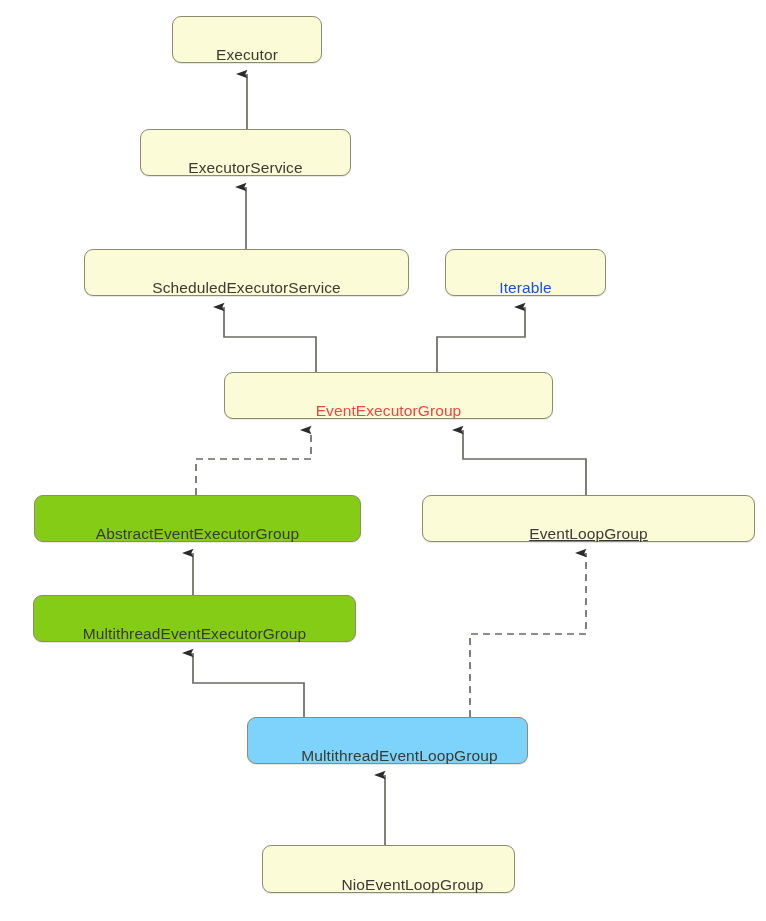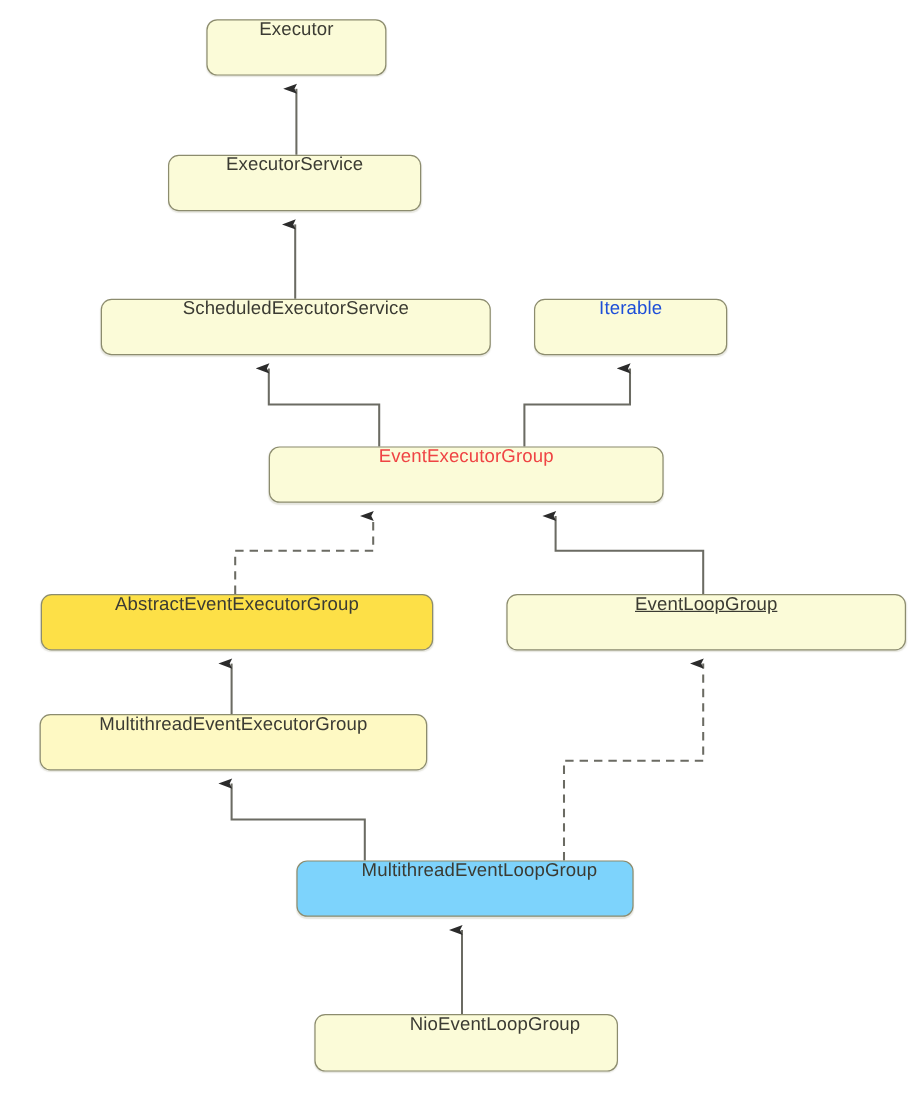--- a/index.html
+++ b/index.html
@@ -33,21 +33,21 @@
     width: 766px;
     height: 921px;
   }
   .node {
     position: absolute;
     box-sizing: border-box;
     background: #fbfbd8;
     border: 1.6px solid #8c8c6e;
     border-radius: 9px;
     display: flex;
-    align-items: flex-start;
+    align-items: flex-end;
     justify-content: center;
     box-shadow: 0 1px 1px rgba(140,140,110,0.22);
   }
   .node-label {
     font-size: 15.5px;
     line-height: 1;
     color: #3b3b33;
     letter-spacing: 0.1px;
     white-space: nowrap;
     font-weight: 400;
@@ -96,27 +96,27 @@
     </div>
     <div class="node" style="left: 84px; top: 249px; width: 325px; height: 47px; background: rgb(251, 251, 216); border-color: rgb(140, 140, 110);">
       <span class="node-label" style="color: rgb(59, 59, 51);">ScheduledExecutorService</span>
     </div>
     <div class="node" style="left: 445px; top: 249px; width: 161px; height: 47px; background: rgb(251, 251, 216); border-color: rgb(140, 140, 110);">
       <span class="node-label" style="color: #1d4ed8;">Iterable</span>
     </div>
     <div class="node" style="left: 224px; top: 372px; width: 329px; height: 47px; background: rgb(251, 251, 216); border-color: rgb(140, 140, 110);">
       <span class="node-label" style="color: #ef4444;">EventExecutorGroup</span>
     </div>
-    <div class="node" style="left: 34px; top: 495px; width: 327px; height: 47px; background: #fde047; border-color: rgb(140, 140, 110);">
+    <div class="node" style="left: 34px; top: 495px; width: 327px; height: 47px; background: #84cc16; border-color: rgb(140, 140, 110);">
       <span class="node-label" style="color: rgb(59, 59, 51);">AbstractEventExecutorGroup</span>
     </div>
     <div class="node" style="left: 422px; top: 495px; width: 333px; height: 47px; background: rgb(251, 251, 216); border-color: rgb(140, 140, 110);">
       <span class="node-label" style="color: rgb(59, 59, 51); text-decoration: underline;">EventLoopGroup</span>
     </div>
-    <div class="node" style="left: 33px; top: 595px; width: 323px; height: 47px; background: #fef9c3; border-color: rgb(140, 140, 110);">
+    <div class="node" style="left: 33px; top: 595px; width: 323px; height: 47px; background: #84cc16; border-color: rgb(140, 140, 110);">
       <span class="node-label" style="color: rgb(59, 59, 51);">MultithreadEventExecutorGroup</span>
     </div>
     <div class="node" style="left: 247px; top: 717px; width: 281px; height: 47px; background: #7dd3fc; border-color: rgb(140, 140, 110); padding-left: 24px;">
       <span class="node-label" style="color: rgb(59, 59, 51);">MultithreadEventLoopGroup</span>
     </div>
     <div class="node" style="left: 262px; top: 845px; width: 253px; height: 48px; background: rgb(251, 251, 216); border-color: rgb(140, 140, 110); padding-left: 48px;">
       <span class="node-label" style="color: rgb(59, 59, 51);">NioEventLoopGroup</span>
     </div>
   </div>
 

